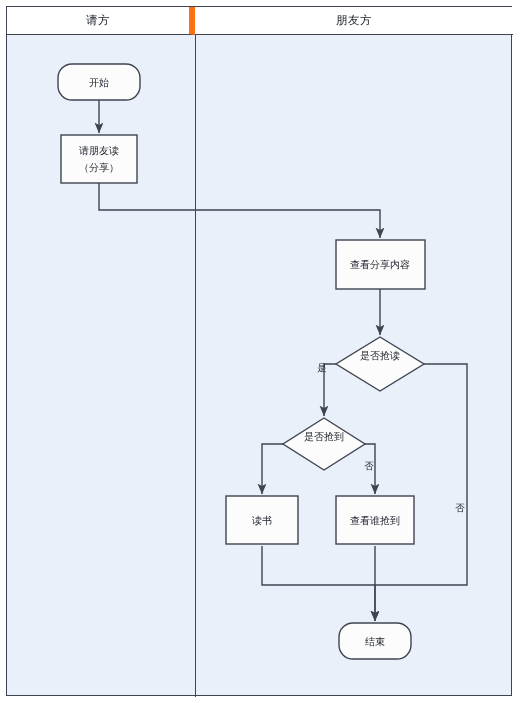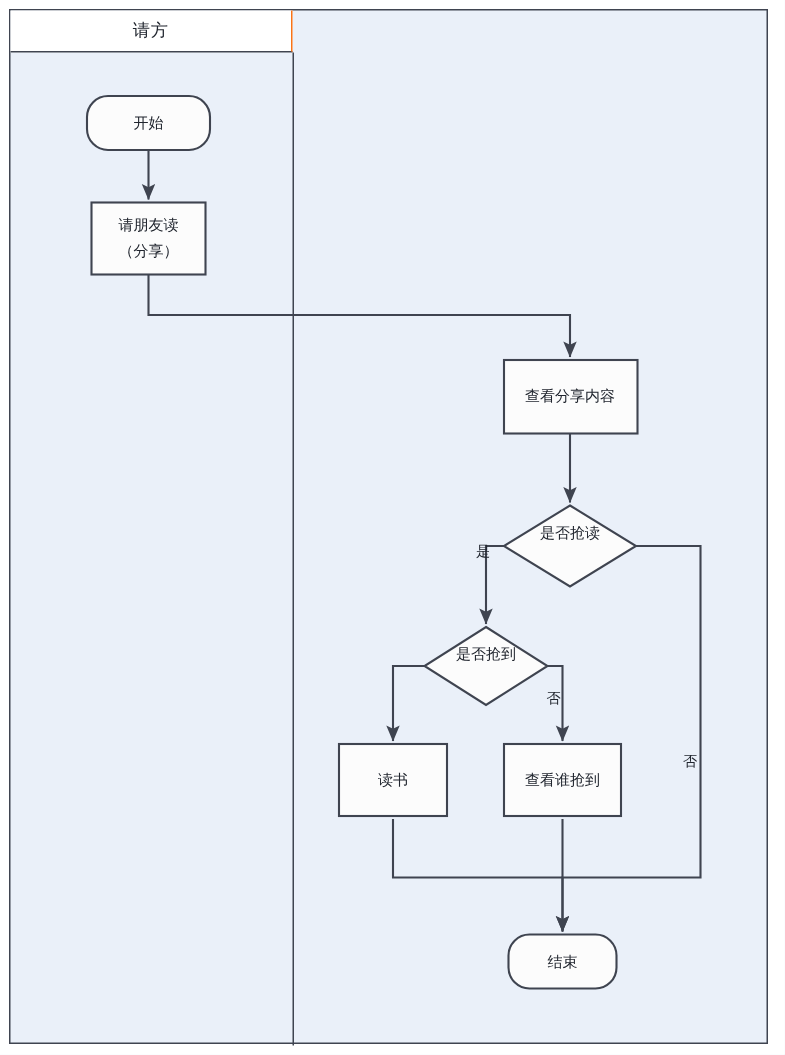--- a/index.html
+++ b/index.html
@@ -42,21 +42,21 @@
     box-sizing: border-box;
     background: #ffffff;
     border-bottom: 1px solid #3f4450;
     display: flex;
     align-items: center;
     justify-content: center;
     font-size: 11.5px;
     color: #20252e;
     letter-spacing: 0.5px;
   }
-  #lane-head-left  { left: 0;     width: 188px; border-right: 1px solid #f97316; }
+  #lane-head-left  { left: 0;     width: 188px; border-right: 6px solid #f97316; }
   #lane-head-right { left: 188px; width: 318px; }
 
   .lane-divider {
     position: absolute;
     top: 28px;
     left: 188px;
     width: 1px;
     height: 662px;
     background: #3f4450;
   }
@@ -95,20 +95,21 @@
   }
 </style>
 </head>
 <body>
 
 <div id="canvas">
 
   <div class="pool">
     <div class="lane-header-row">
       <div class="lane-header" id="lane-head-left">请方</div>
+      <div class="lane-header" id="lane-head-right">朋友方</div>
     </div>
     <div class="lane-divider"></div>
   </div>
 
   <svg class="flow" viewBox="0 0 523 703">
     <defs>
       <marker id="arrow" markerWidth="9" markerHeight="9" refX="7.4" refY="3.2" orient="auto" markerUnits="strokeWidth">
         <path d="M0,0 L7.6,3.2 L0,6.4 L1.6,3.2 z" fill="#3f4450"></path>
       </marker>
     </defs>

